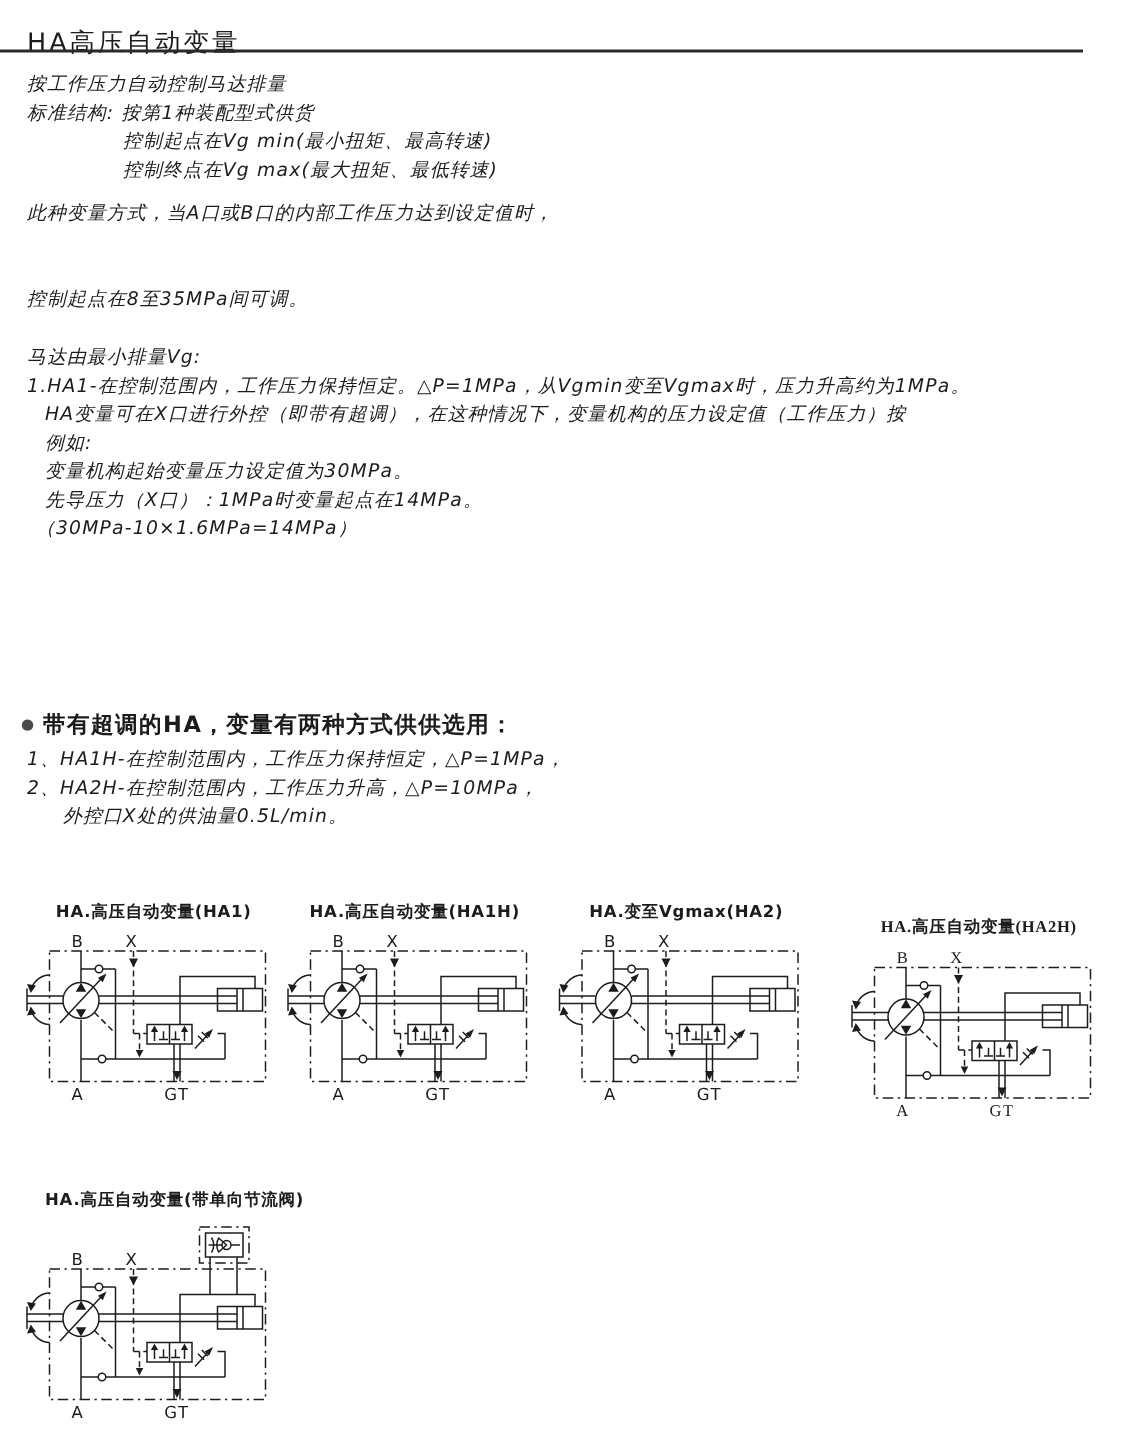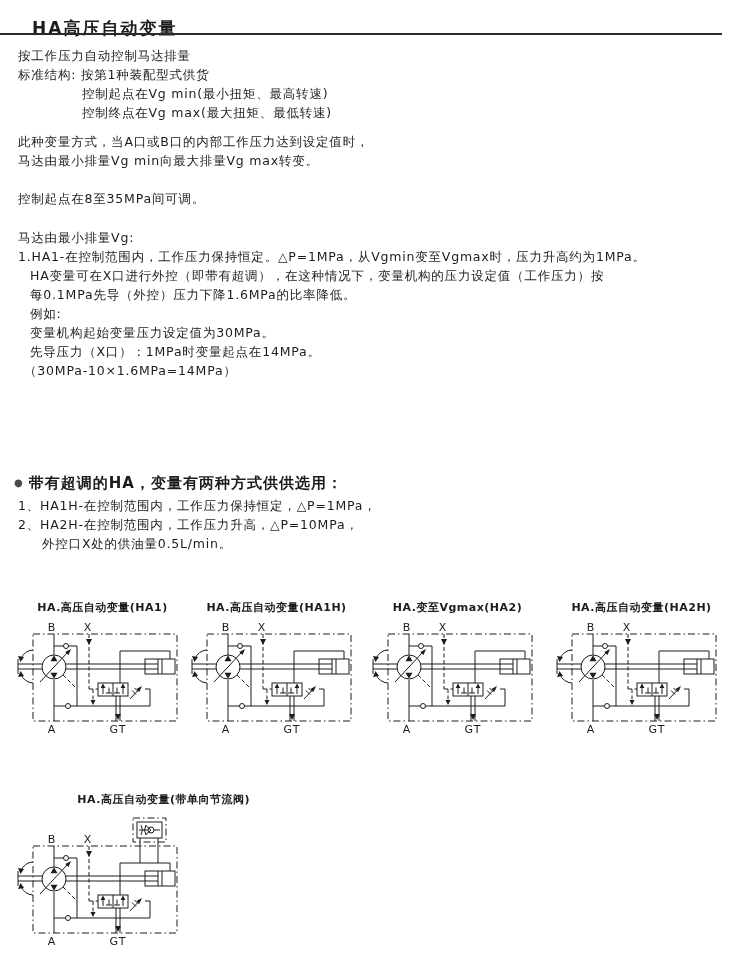--- a/index.html
+++ b/index.html
@@ -3,24 +3,24 @@
 <meta charset="utf-8">
 <style>
   html,body{margin:0;padding:0;}
   body{
     width:750px;height:966px;position:relative;overflow:hidden;
     background:#fff;color:#1c1c1c;
     font-family:"DejaVu Sans","Liberation Sans",sans-serif;
   }
   .abs{position:absolute;}
   #page-title{
-    left:32px;top:6px;font-size:17px;font-weight:bold;letter-spacing:2px;
+    left:18px;top:6px;font-size:17px;font-weight:normal;letter-spacing:2px;
   }
   #title-rule{left:0;top:33px;width:722px;height:2px;background:#2a2a2a;}
-  .tblock{left:18px;font-size:12.5px;line-height:19px;letter-spacing:0.8px;white-space:nowrap;}
+  .tblock{left:18px;font-size:12.5px;line-height:19px;letter-spacing:0.8px;white-space:nowrap;font-style:italic;}
   .tblock div{height:19px;}
   .in6{padding-left:6px;}
   .in12{padding-left:12px;}
   .in24{padding-left:24px;}
   .in64{padding-left:64px;}
   #overshoot-heading{
     left:14px;top:462px;font-size:15px;font-weight:bold;letter-spacing:1px;white-space:nowrap;
   }
   #overshoot-heading .bullet{font-size:10px;color:#4a4a4a;vertical-align:2px;padding-right:5px;}
   .diagram{position:absolute;width:185px;}
@@ -44,32 +44,30 @@
 
 <div class="abs tblock" style="top:46px;">
   <div>按工作压力自动控制马达排量</div>
   <div>标准结构: 按第1种装配型式供货</div>
   <div class="in64">控制起点在Vg min(最小扭矩、最高转速)</div>
   <div class="in64">控制终点在Vg max(最大扭矩、最低转速)</div>
 </div>
 
 <div class="abs tblock" style="top:132px;">
   <div>此种变量方式，当A口或B口的内部工作压力达到设定值时，</div>
-  <div>马达由最小排量Vg min向最大排量Vg max转变。</div>
 </div>
 
 <div class="abs tblock" style="top:189px;">
   <div>控制起点在8至35MPa间可调。</div>
 </div>
 
 <div class="abs tblock" style="top:228px;">
   <div>马达由最小排量Vg:</div>
   <div>1.HA1-在控制范围内，工作压力保持恒定。△P=1MPa，从Vgmin变至Vgmax时，压力升高约为1MPa。</div>
   <div class="in12">HA变量可在X口进行外控（即带有超调），在这种情况下，变量机构的压力设定值（工作压力）按</div>
-  <div class="in12">每0.1MPa先导（外控）压力下降1.6MPa的比率降低。</div>
   <div class="in12">例如:</div>
   <div class="in12">变量机构起始变量压力设定值为30MPa。</div>
   <div class="in12">先导压力（X口）：1MPa时变量起点在14MPa。</div>
   <div class="in6">（30MPa-10×1.6MPa=14MPa）</div>
 </div>
 
 <h2 class="abs" id="overshoot-heading"><span class="bullet">●</span><span>带有超调的HA，变量有两种方式供供选用：</span></h2>
 
 <div class="abs tblock" style="top:496px;">
   <div>1、HA1H-在控制范围内，工作压力保持恒定，△P=1MPa，</div>
@@ -328,21 +326,21 @@
 
   <g>
     <text x="52" y="27" text-anchor="middle">B</text>
     <text x="88" y="27" text-anchor="middle">X</text>
     <text x="52" y="129" text-anchor="middle">A</text>
     <text x="118" y="129" text-anchor="middle">GT</text>
   </g>
 </svg>
     </div>
 </figure>
-<figure class="diagram" id="diagram-3" style="left:539px;top:601px;margin:0;">
+<figure class="diagram" id="diagram-3" style="left:539px;top:601px;margin:11px;font-family:Liberation Serif, serif;">
   <figcaption class="dg-title">HA.高压自动变量(HA2H)</figcaption>
   <div class="dg-svg">
       <svg class="circuit" viewBox="0 16 185 124" width="185" height="124" xmlns="http://www.w3.org/2000/svg">
   <g>
     <rect class="dashdot" x="33" y="30" width="144" height="87"></rect>
   </g>
 
   <g display="none">
     <rect class="dashdot" x="133" y="2" width="33" height="24"></rect>
     <rect x="137" y="6" width="25" height="16"></rect>
@@ -415,21 +413,21 @@
   <g>
     <text x="52" y="27" text-anchor="middle">B</text>
     <text x="88" y="27" text-anchor="middle">X</text>
     <text x="52" y="129" text-anchor="middle">A</text>
     <text x="118" y="129" text-anchor="middle">GT</text>
   </g>
 </svg>
     </div>
 </figure>
 <figure class="diagram" id="diagram-4" style="left:0;top:793px;margin:0;width:250px;">
-  <figcaption class="dg-title" style="text-align:right;padding-left:30px;">HA.高压自动变量(带单向节流阀)</figcaption>
+  <figcaption class="dg-title" style="text-align:left;padding-left:30px;">HA.高压自动变量(带单向节流阀)</figcaption>
   <div class="dg-svg">
       <svg class="circuit" viewBox="0 0 185 134" width="185" height="134" xmlns="http://www.w3.org/2000/svg">
   <g>
     <rect class="dashdot" x="33" y="30" width="144" height="87"></rect>
   </g>
 
   <g display="inline">
     <rect class="dashdot" x="133" y="2" width="33" height="24"></rect>
     <rect x="137" y="6" width="25" height="16"></rect>
     <path d="M139,14 H160"></path>

